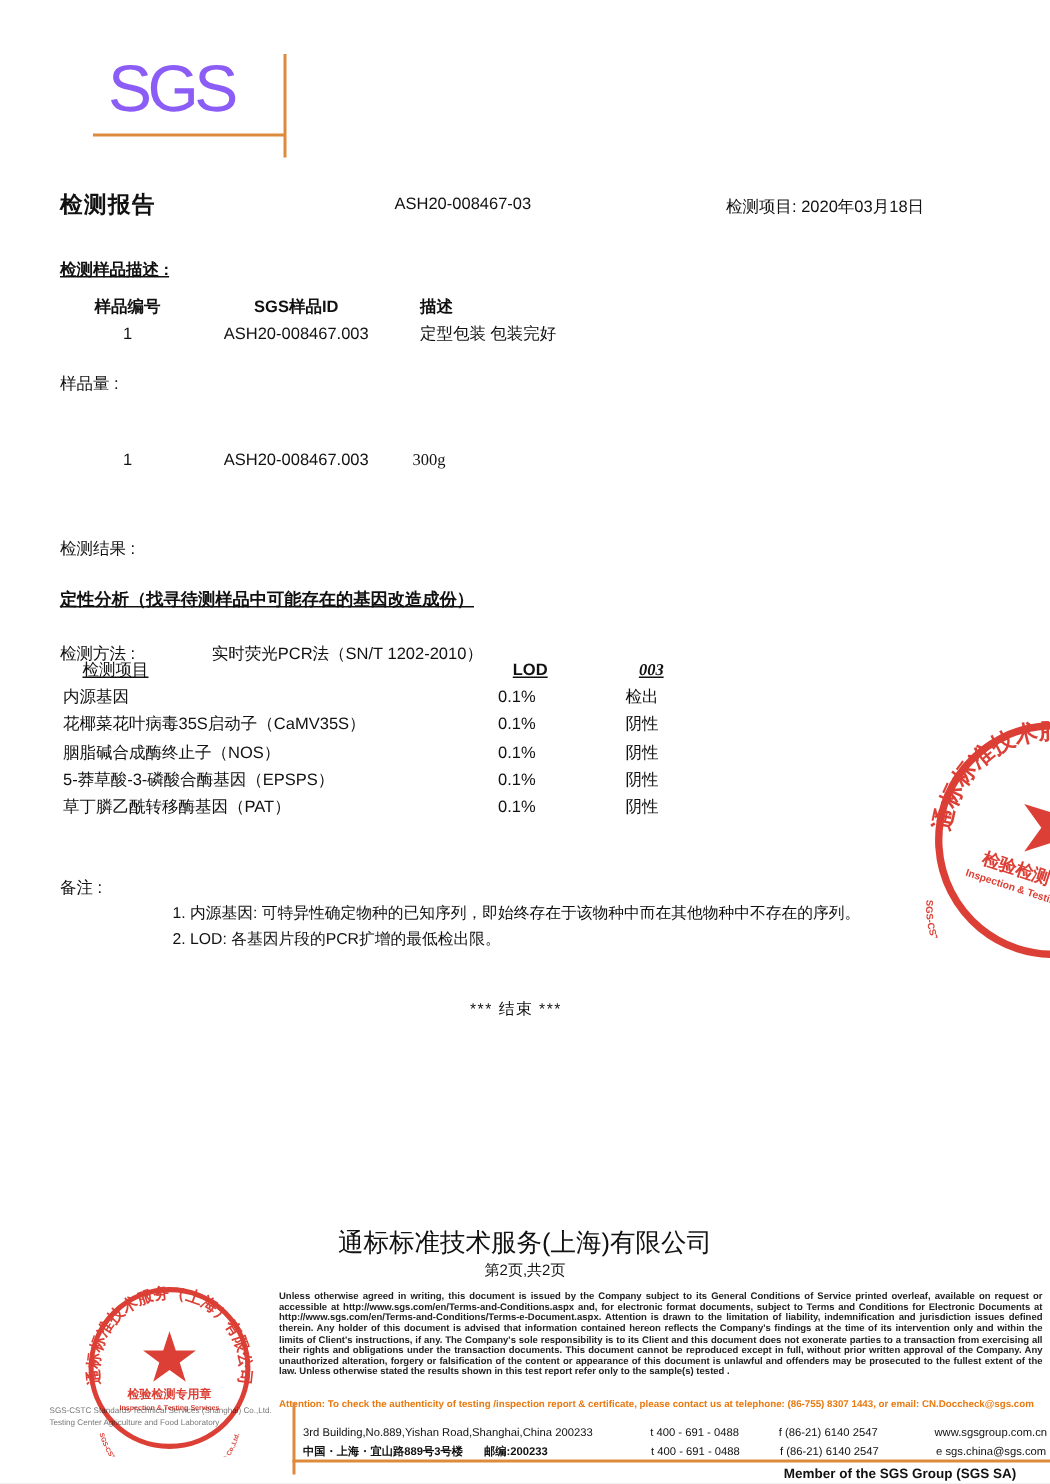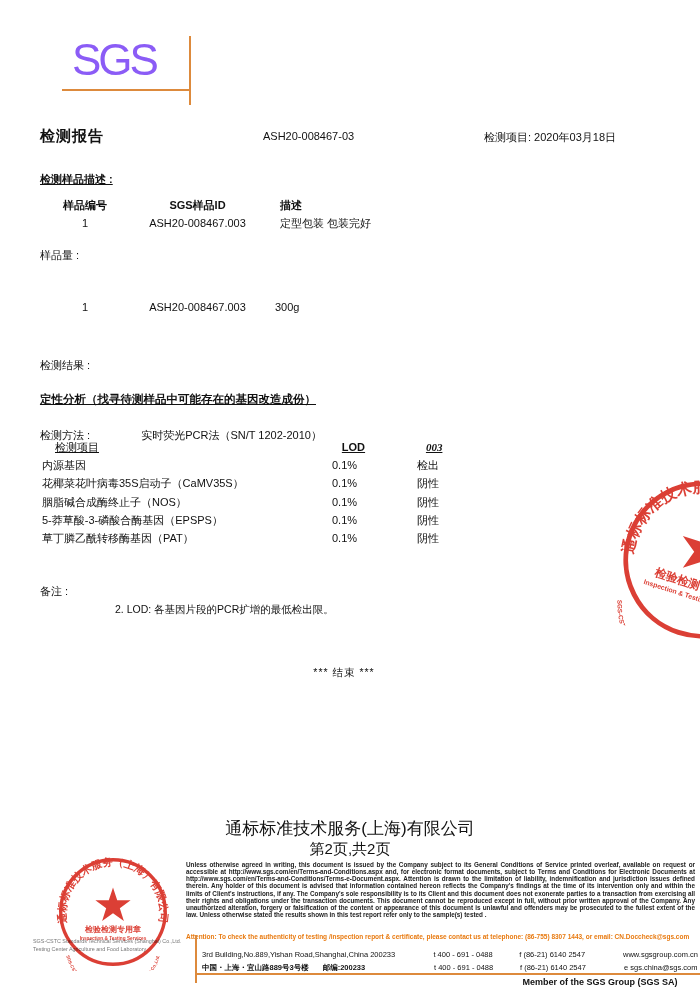--- a/index.html
+++ b/index.html
@@ -15,32 +15,32 @@
   .orange-line{background:#dd8a3c;}
   
   #doc-title{left:40px;top:127px;font-size:15px;font-weight:bold;letter-spacing:1px;}
   #report-no{left:263px;top:130px;font-size:11px;}
   #issue-date{left:484px;top:130px;font-size:11px;}
   .section-label{font-size:11px;}
   
   .srow{display:flex;line-height:18px;font-size:11px;}
   .c1{width:90px;text-align:center;}
   .c2{width:135px;text-align:center;}
-  .c3{flex:1;padding-left:15px;}
+  .c3{flex:1;padding-left:15px;font-family:Liberation Serif, serif;}
   .rrow{display:flex;line-height:18.2px;font-size:11px;}
   .r1{width:290px;padding-left:2px;}
   .r1h{padding-left:15px;}
   .r2{width:85px;}
   .r3{width:85px;}
   
   #remarks-body{left:115px;top:601px;width:566px;font-size:10.5px;line-height:17px;}
   #end-marker{left:0;top:666px;width:688px;text-align:center;font-size:10.5px;letter-spacing:1px;}
   
   #footer-company{left:0;top:817px;width:700px;text-align:center;font-size:17px;}
-  #footer-page{left:0;top:840px;width:700px;text-align:center;font-size:15px;}
+  #footer-page{left:0;top:840px;width:700px;text-align:center;font-size:10px;}
   #disclaimer{left:186px;top:861px;width:509px;font-size:6.35px;line-height:7.15px;
               text-align:justify;color:#222;font-weight:bold;}
   #attention{left:186px;top:933px;width:509px;font-size:6.5px;line-height:7.3px;
              color:#e87a10;font-weight:bold;}
   #lab-lines{left:33px;top:938px;width:170px;font-size:5.4px;line-height:7.6px;color:#777;}
   .addr-row{display:flex;font-size:7.5px;line-height:13px;align-items:baseline;}
   .a-addr{width:232px;display:flex;}
   .a-postal{margin-left:14px;font-weight:bold;}
   .a-tel{width:86px;}
   .a-fax{width:104px;}
@@ -123,20 +123,21 @@
     </div>
     <div class="rrow">
       <span class="r1">草丁膦乙酰转移酶基因（PAT）</span>
       <span class="r2">0.1%</span>
       <span class="r3">阴性</span>
     </div>
   </div>
 
   <div class="abs" style="left:40px;top:584px;font-size:11px;">备注 :</div>
   <div id="remarks-body" class="abs">
+    <div>1. 内源基因: 可特异性确定物种的已知序列，即始终存在于该物种中而在其他物种中不存在的序列。</div>
     <div>2. LOD: 各基因片段的PCR扩增的最低检出限。</div>
   </div>
 
   <div id="end-marker" class="abs">*** 结束 ***</div>
 
   <svg class="abs stamp" style="left:616px;top:474px;transform:rotate(18deg);" width="172" height="172" viewBox="0 0 140 140">
     <circle cx="70" cy="70" r="62" fill="none" stroke="#d93025" stroke-width="4"></circle>
     <path id="s2top" d="M 19 94 A 56 56 0 1 1 121 94" fill="none"></path>
     <path id="s2bot" d="M 16 90 A 57 57 0 1 0 124 90" fill="none"></path>
     <text font-size="12.5" font-weight="bold" fill="#d93025">

